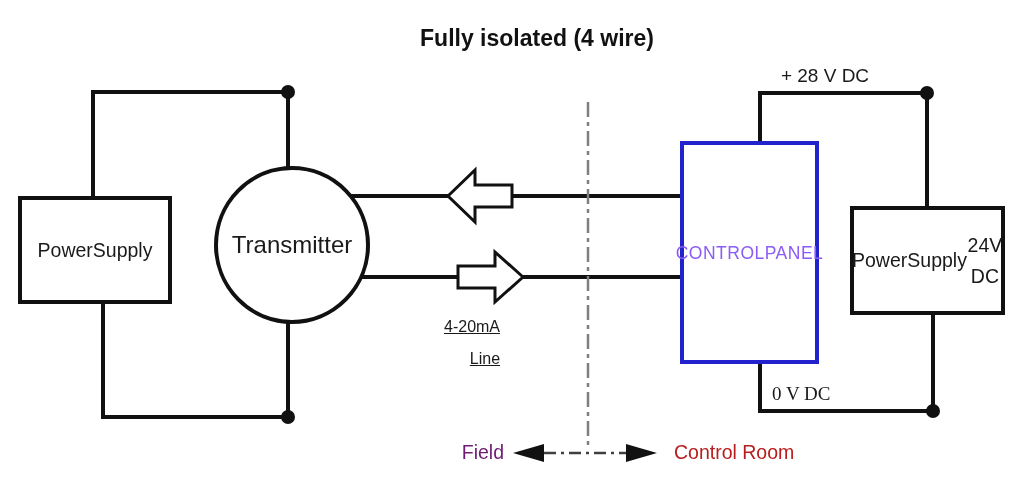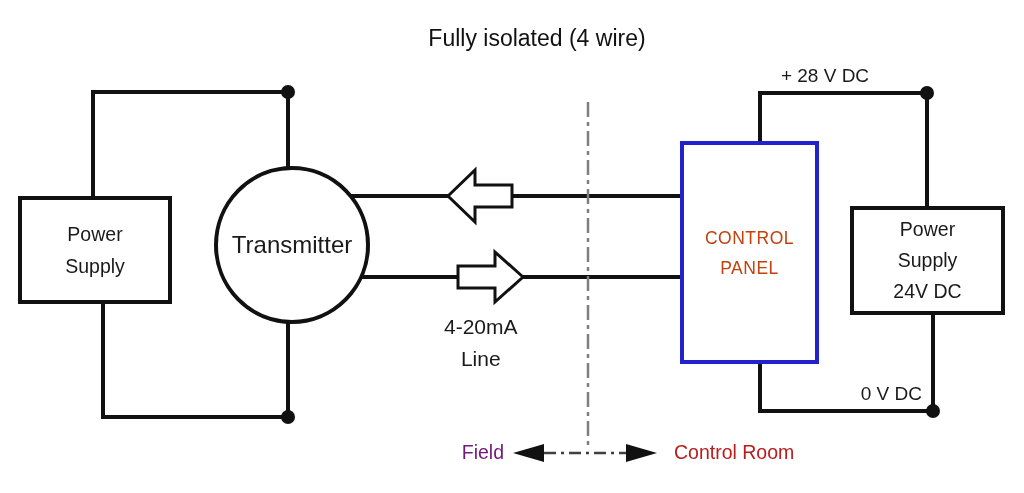--- a/index.html
+++ b/index.html
@@ -9,41 +9,41 @@
     background:#ffffff;
     font-family:"Liberation Sans", sans-serif;
     color:#1a1a1a;
     overflow:hidden;
   }
   .stage svg{position:absolute;left:0;top:0;}
   .lbl{position:absolute;white-space:nowrap;}
   .title{
     left:287px;top:25px;width:500px;
     text-align:center;
-    font-size:23px;font-weight:normal;color:#111111;
+    font-size:23px;font-weight:bold;color:#111111;
     letter-spacing:0px;
   }
   .box-label{
-    position:absolute;display:flex;flex-direction:column;
+    position:absolute;display:flex;flex-direction:row;
     align-items:center;justify-content:center;text-align:center;
   }
   .ps-left{left:20px;top:198px;width:150px;height:104px;
     font-size:19.5px;line-height:32px;}
   .transmitter-label{left:217px;top:168px;width:150px;height:154px;
     font-size:24px;}
   .cp-label{left:682px;top:143px;width:135px;height:219px;
-    font-size:17.5px;line-height:30px;color:#c2410c;letter-spacing:.5px;}
+    font-size:17.5px;line-height:30px;color:#8b5cf6;letter-spacing:.5px;}
   .ps-right{left:852px;top:208px;width:151px;height:105px;
     font-size:19.5px;line-height:31px;}
   .signal-label{
     position:absolute;left:444px;top:311px;
-    font-size:21px;line-height:31.5px;text-align:center;
+    font-size:16px;line-height:31.5px;text-align:right;text-decoration:underline;
   }
   .plus24{left:750px;top:65px;width:150px;text-align:center;font-size:19px;}
-  .zerov{left:772px;top:383px;width:150px;text-align:right;font-size:19px;}
+  .zerov{left:772px;top:383px;width:150px;text-align:left;font-size:19px;font-family:Liberation Serif, serif;}
   .field{left:394px;top:441px;width:110px;text-align:right;
     font-size:19.5px;color:#701a75;}
   .controlroom{left:674px;top:441px;width:180px;text-align:left;
     font-size:19.5px;color:#b91c1c;}
 </style>
 </head>
 <body>
 
 <div class="stage">
 

